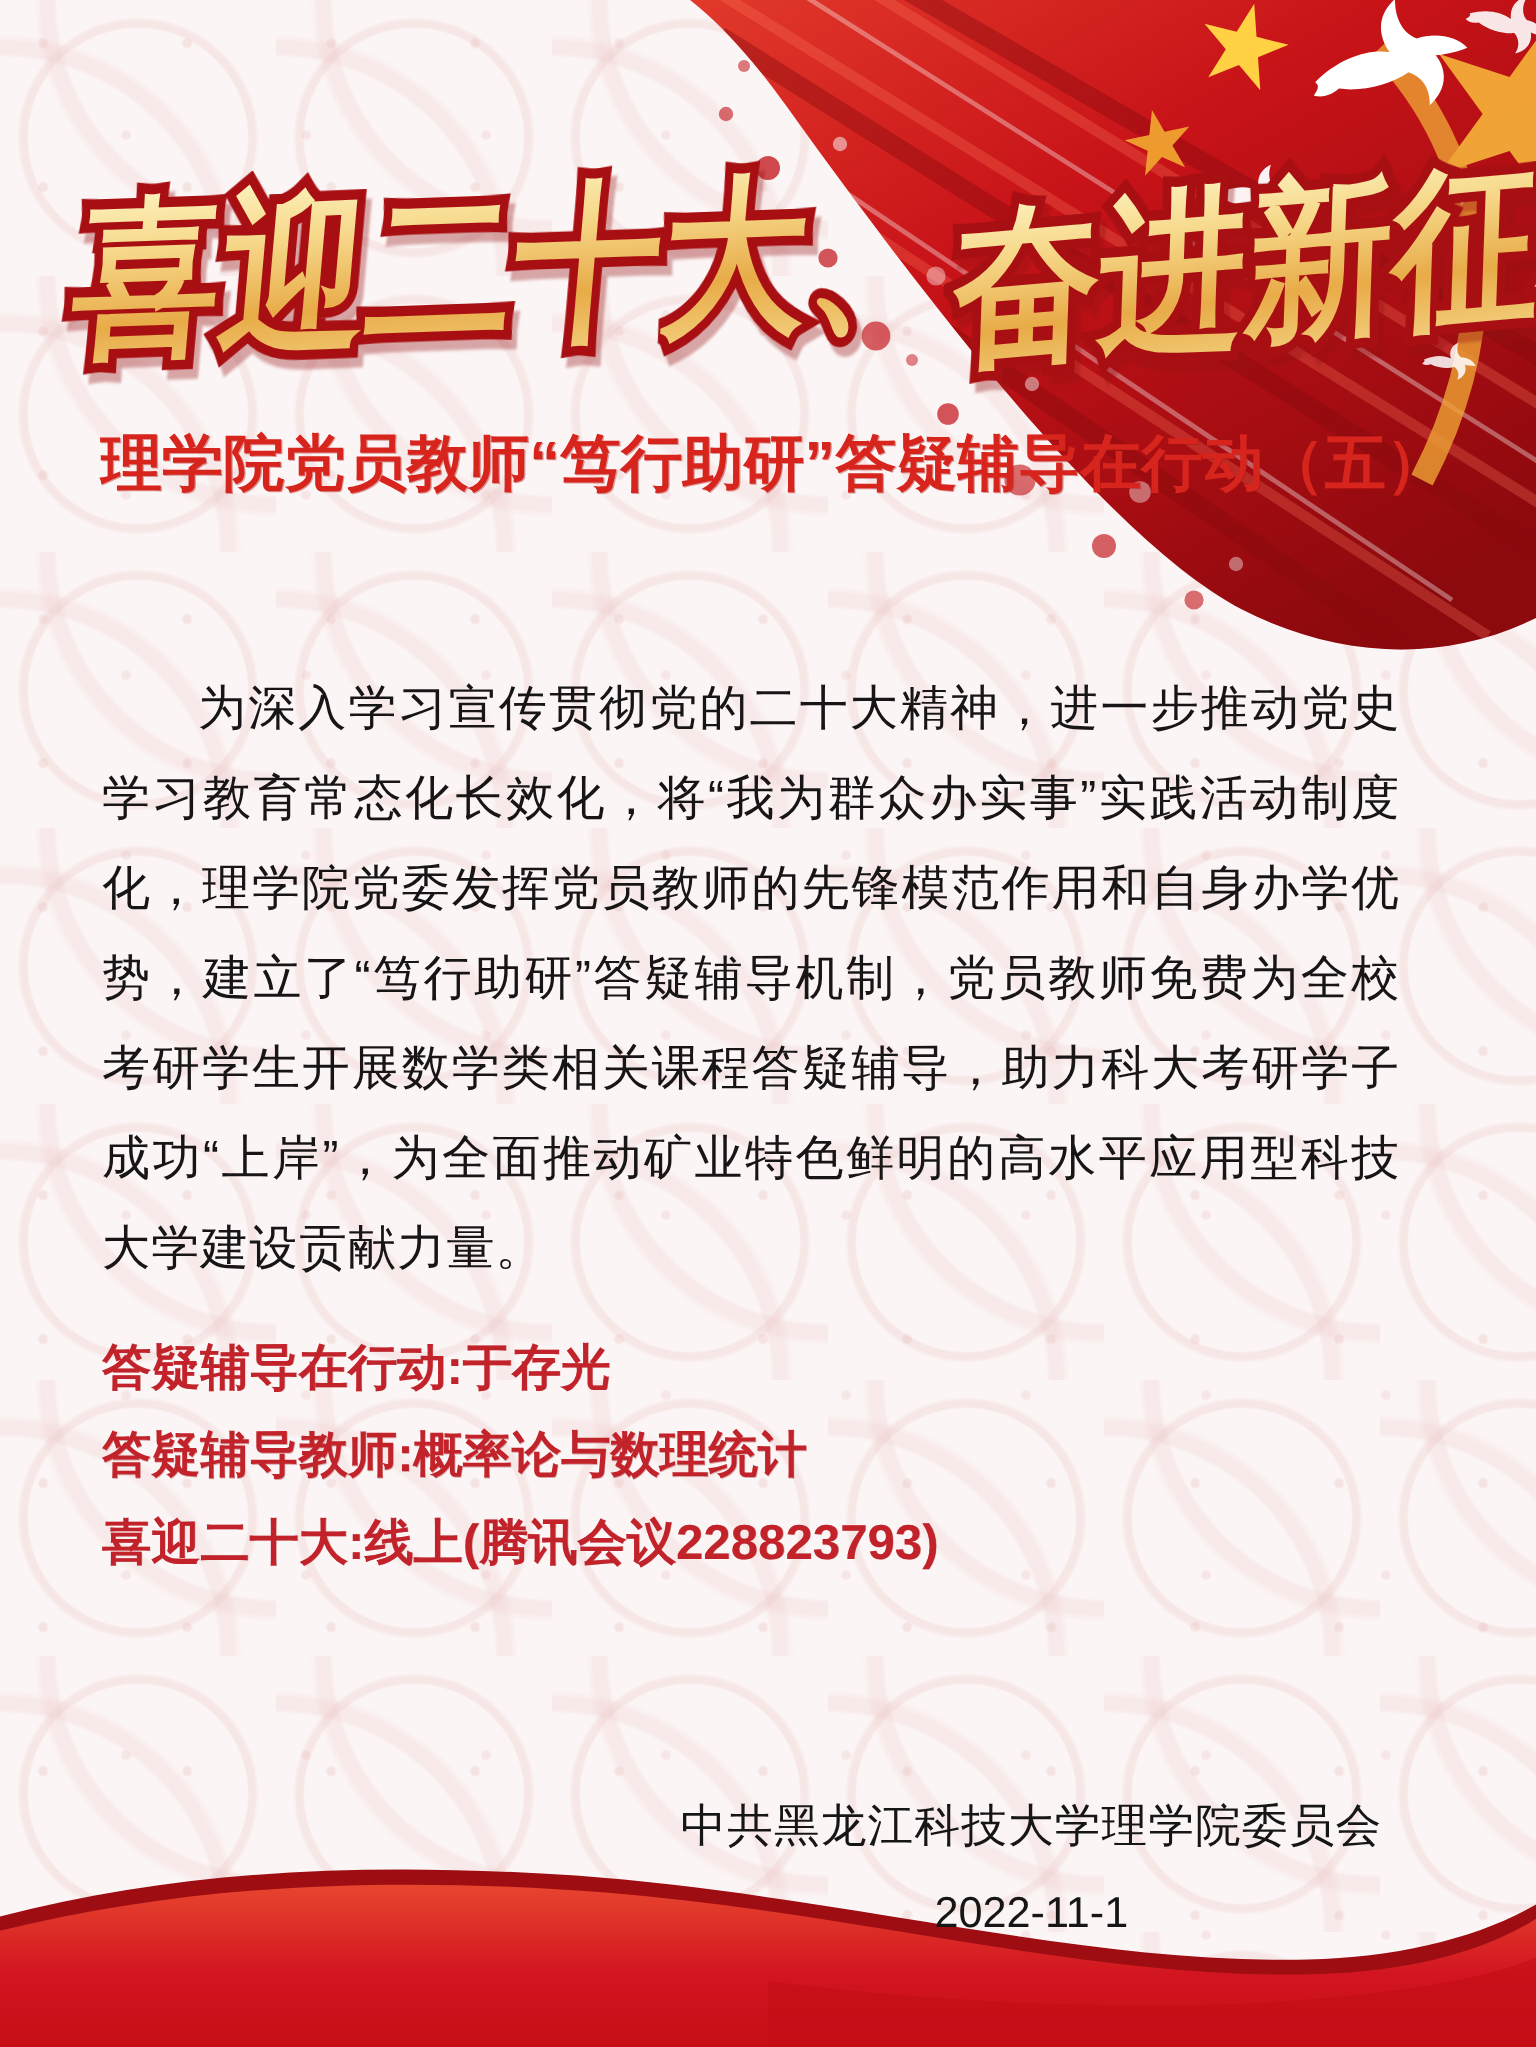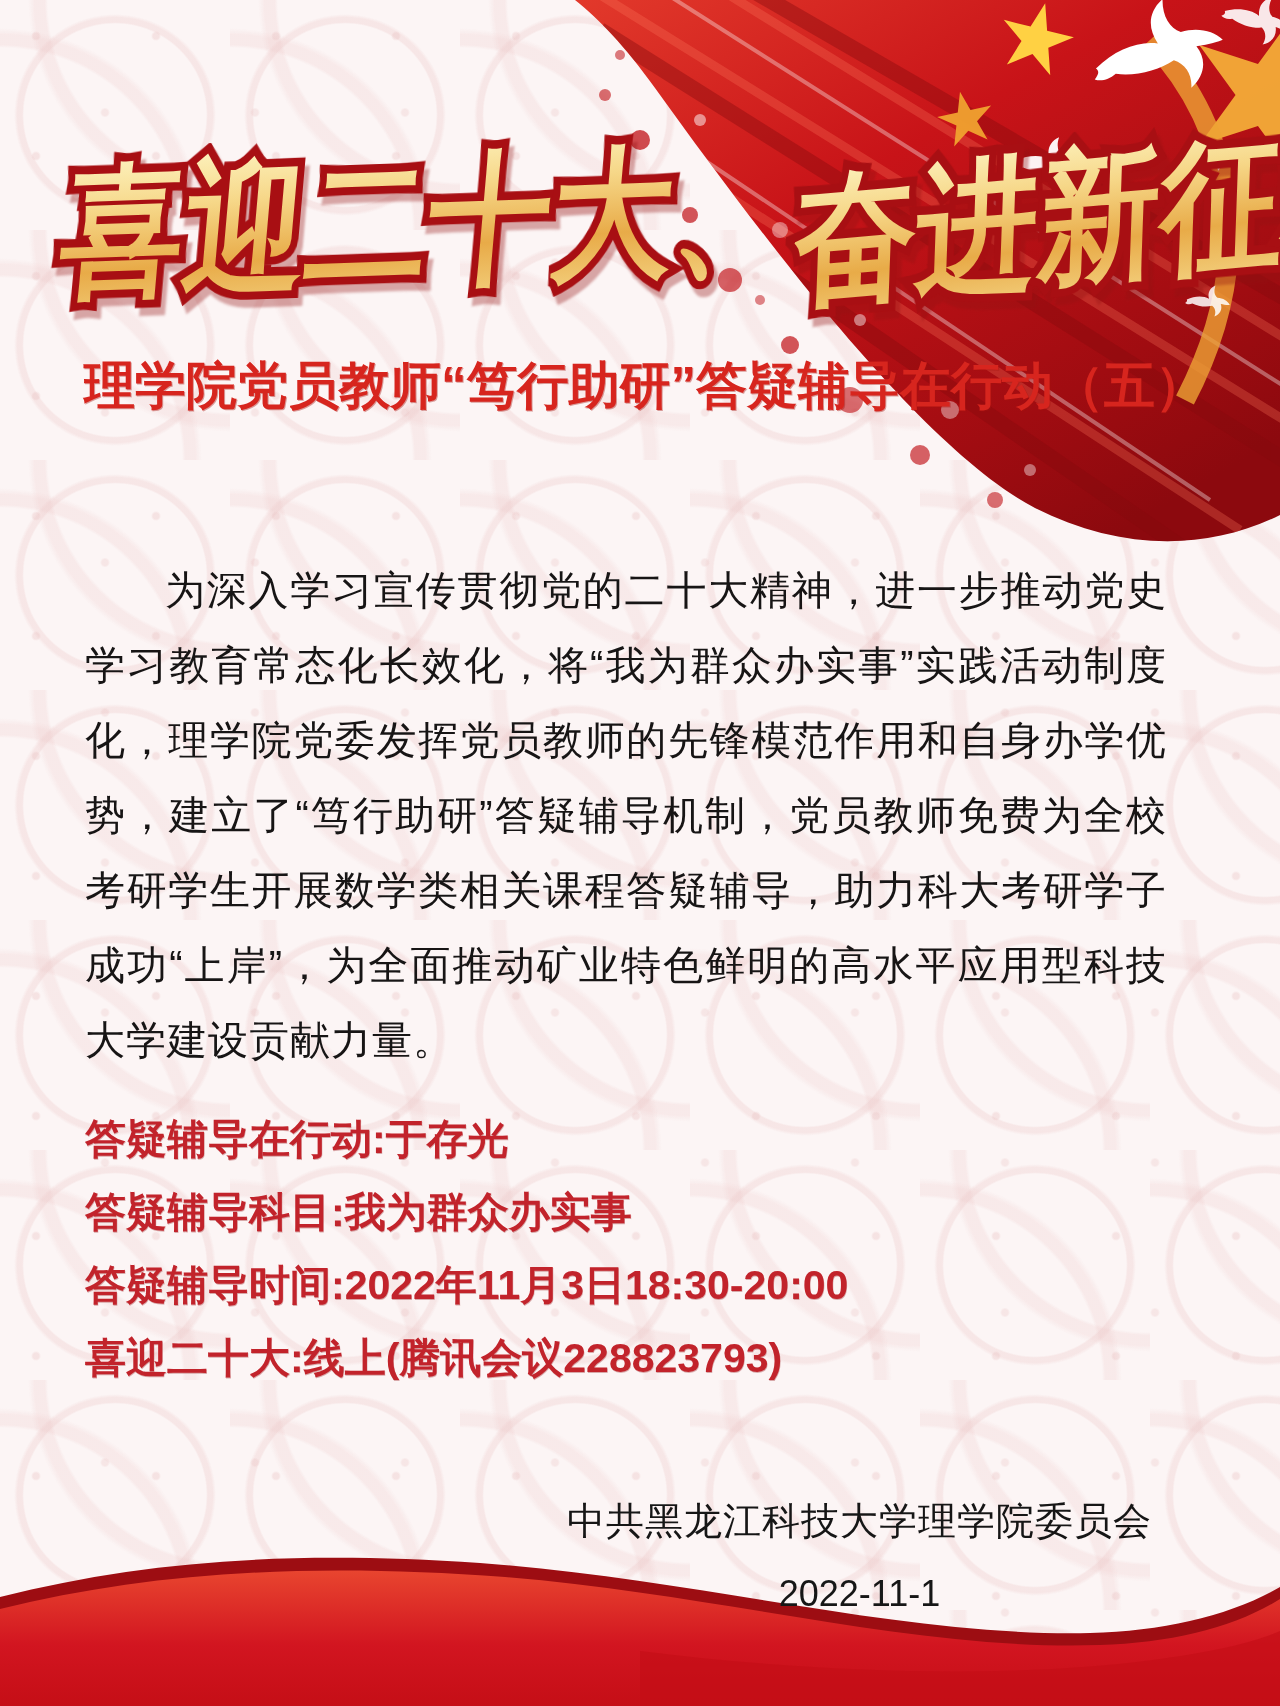--- a/index.html
+++ b/index.html
@@ -176,22 +176,21 @@
       </div>
     </div>
   </div>
 
   <div class="main-title">理学院党员教师“笃行助研”答疑辅导在行动（五）</div>
 
   <div class="body-paragraph">为深入学习宣传贯彻党的二十大精神，进一步推动党史学习教育常态化长效化，将“我为群众办实事”实践活动制度化，理学院党委发挥党员教师的先锋模范作用和自身办学优势，建立了“笃行助研”答疑辅导机制，党员教师免费为全校考研学生开展数学类相关课程答疑辅导，助力科大考研学子成功“上岸”，为全面推动矿业特色鲜明的高水平应用型科技大学建设贡献力量。</div>
 
   <div class="detail-lines">
     <div class="detail-line">答疑辅导在行动:于存光</div>
-    <div class="detail-line">答疑辅导科目:我为群众办实事</div>
-    <div class="detail-line">答疑辅导时间:2022年11月3日18:30-20:00</div>
+    <div class="detail-line">答疑辅导教师:概率论与数理统计</div>
     <div class="detail-line">喜迎二十大:线上(腾讯会议228823793)</div>
   </div>
 
   <div class="footer-sign">
     <div class="footer-org">中共黑龙江科技大学理学院委员会</div>
     <div class="footer-date">2022-11-1</div>
   </div>
 
   <svg class="bottom-wave" width="1280" height="175" viewBox="0 0 1280 175" aria-hidden="true">
     <defs>

